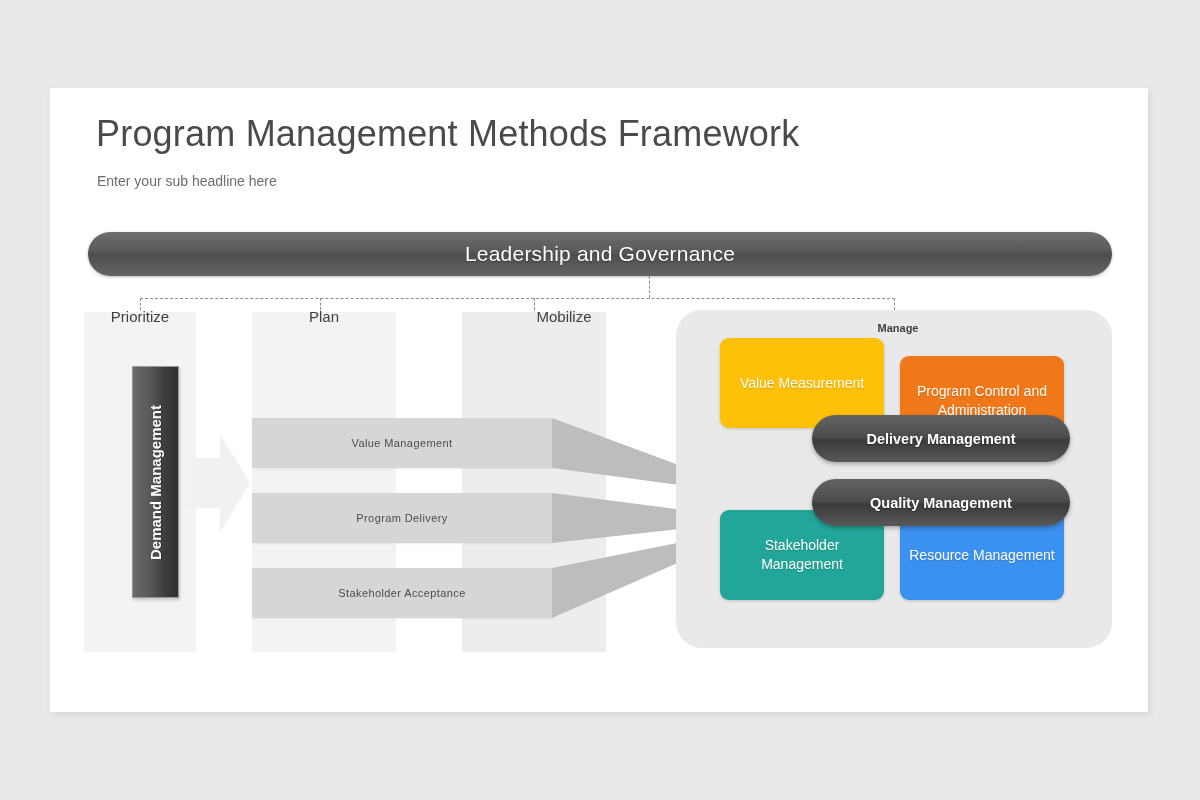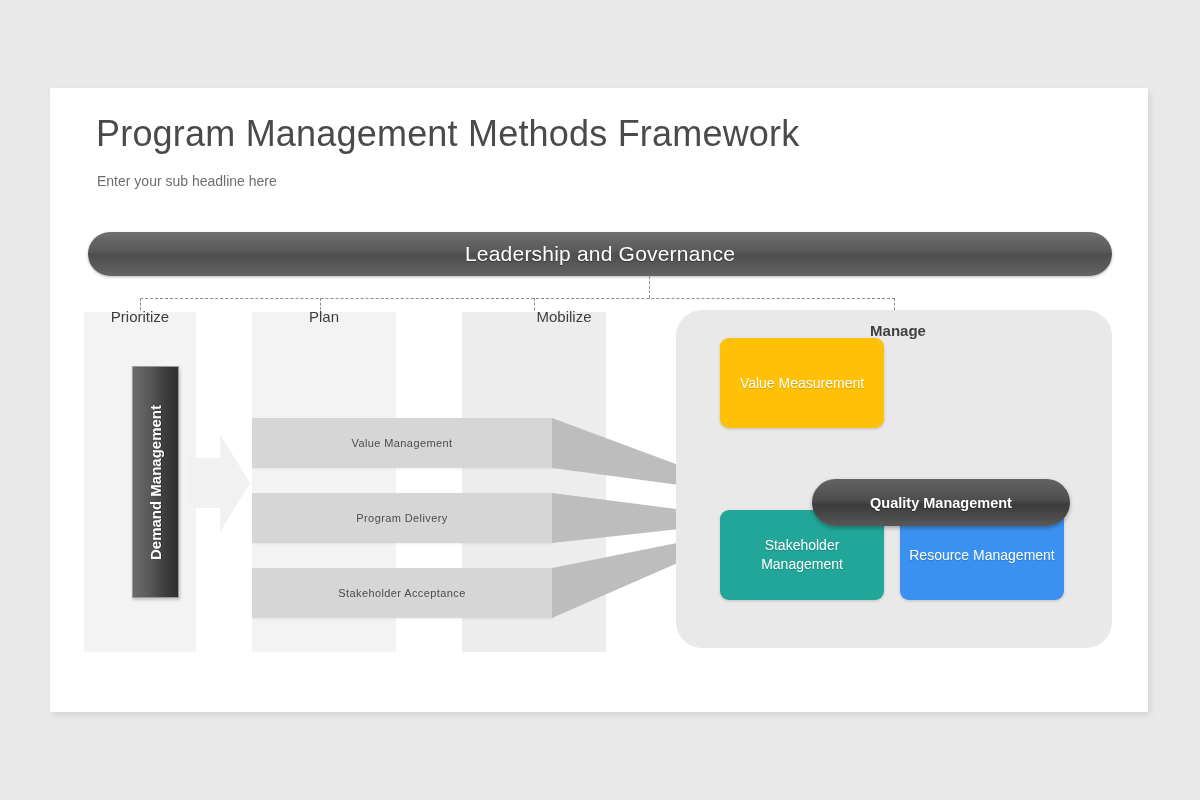--- a/index.html
+++ b/index.html
@@ -157,21 +157,21 @@
     width: 436px;
     height: 338px;
     background: #e9e9e9;
     border-radius: 26px;
   }
   #manage-title {
     position: absolute;
     left: 8px; right: 0;
     top: 12px;
     text-align: center;
-    font-size: 15px;
+    font-size: 11px;
     font-weight: bold;
     color: #3f3f3f;
   }
 
   .mcard {
     position: absolute;
     width: 164px;
     height: 90px;
     border-radius: 9px;
     display: flex;
@@ -270,25 +270,31 @@
       <polygon points="0,42 0,92 210,0" fill="#bdbdbd"></polygon>
     </svg>
   </div>
 
   <div id="manage-panel">
     <div id="manage-title">Manage</div>
 
     <div class="mcard" style="left:44px;  top:28px; background:#FFC107;">
       <span>Value Measurement</span>
     </div>
+    <div class="mcard" style="left:224px; top:46px; background:#F07818;">
+      <span>Program Control and Administration</span>
+    </div>
     <div class="mcard" style="left:224px; top:200px; background:#3B91F0;">
       <span>Resource Management</span>
     </div>
     <div class="mcard" style="left:44px;  top:200px; background:#22A699;">
       <span>Stakeholder Management</span>
     </div>
 
+    <div class="pill" style="top:105px;">
+      <span>Delivery Management</span>
+    </div>
     <div class="pill" style="top:169px;">
       <span>Quality Management</span>
     </div>
   </div>
 
 </div>
 
 </body></html>

